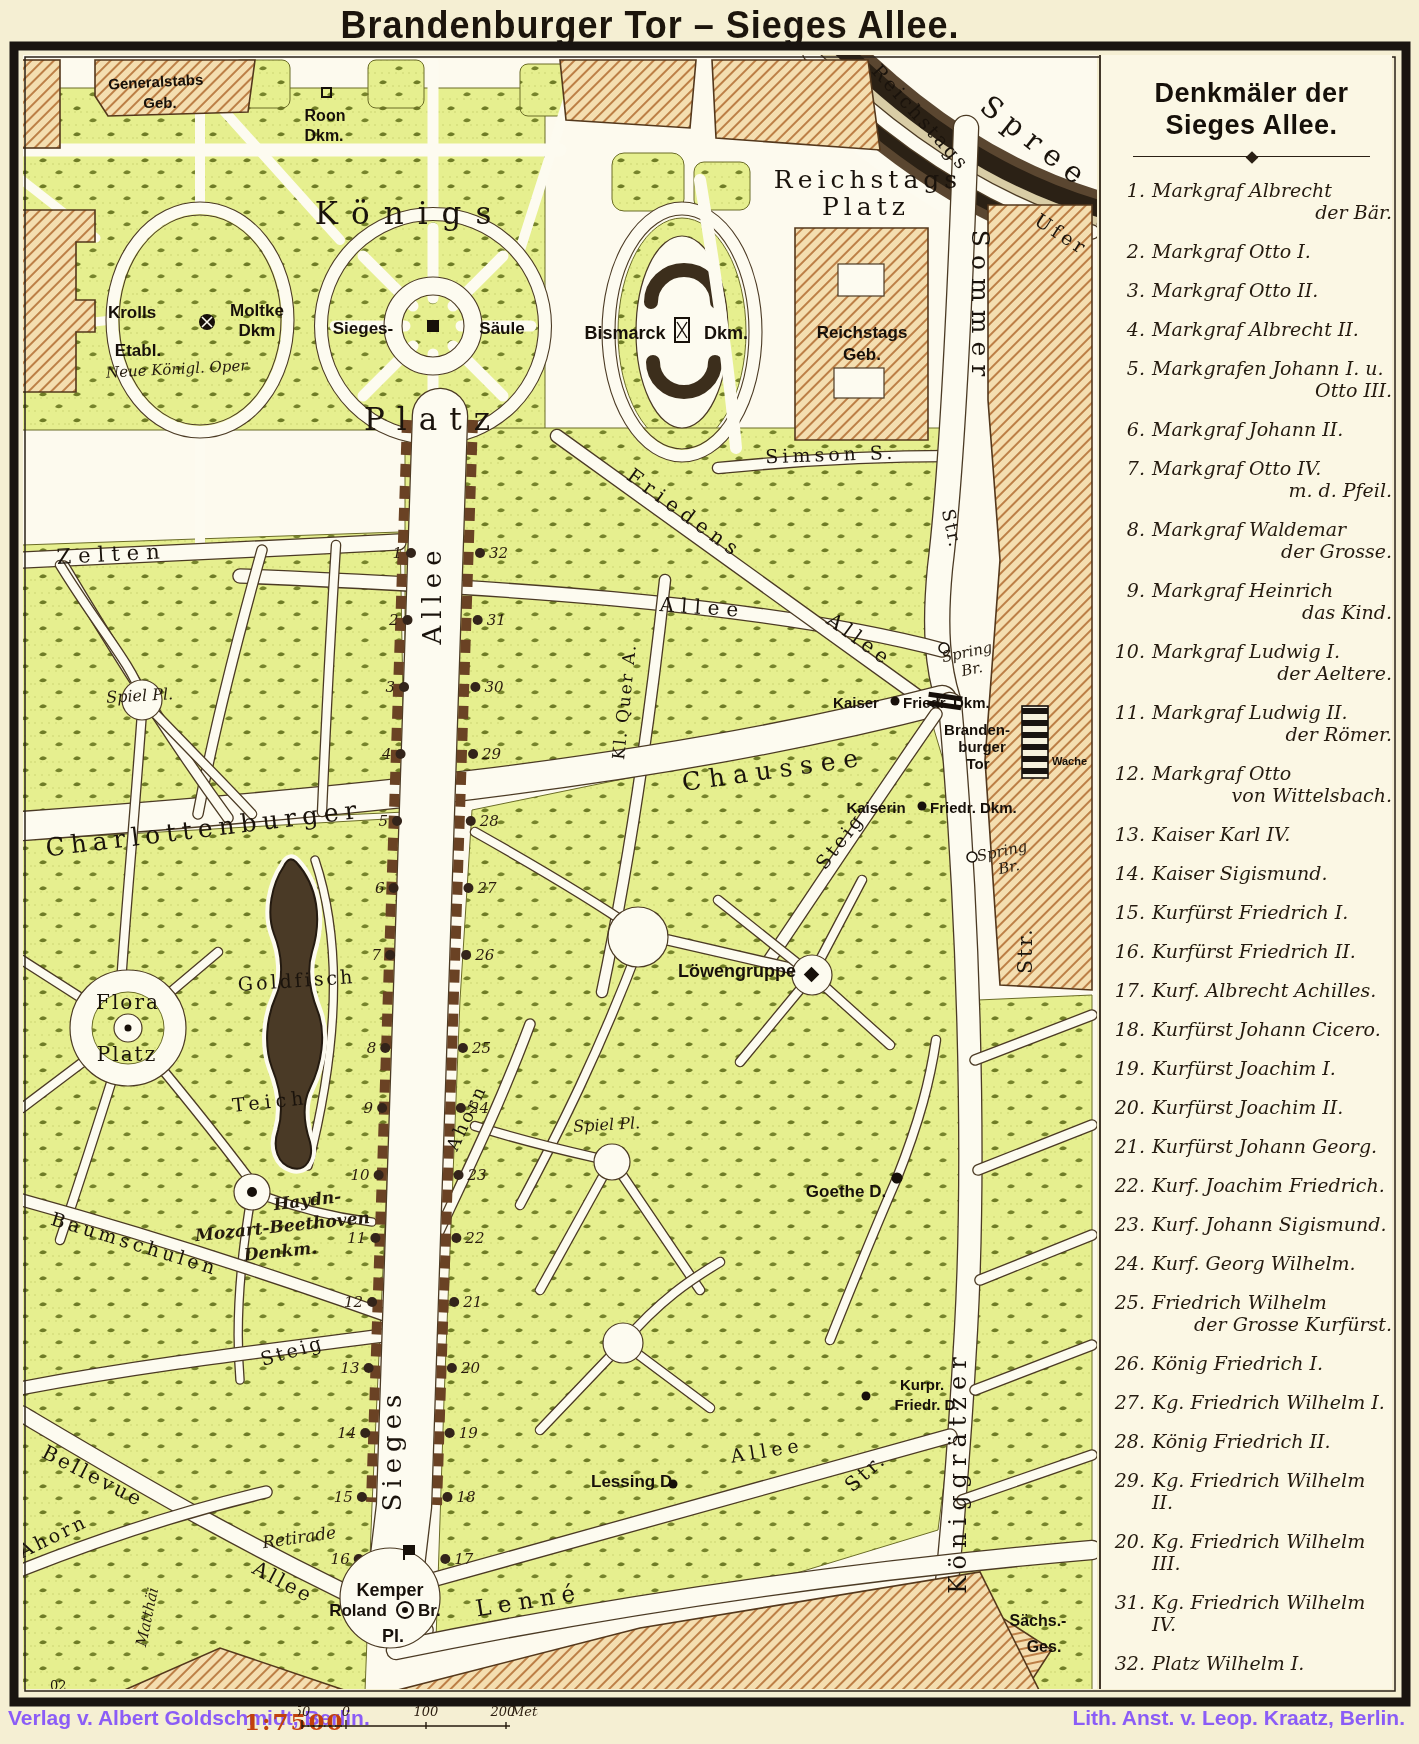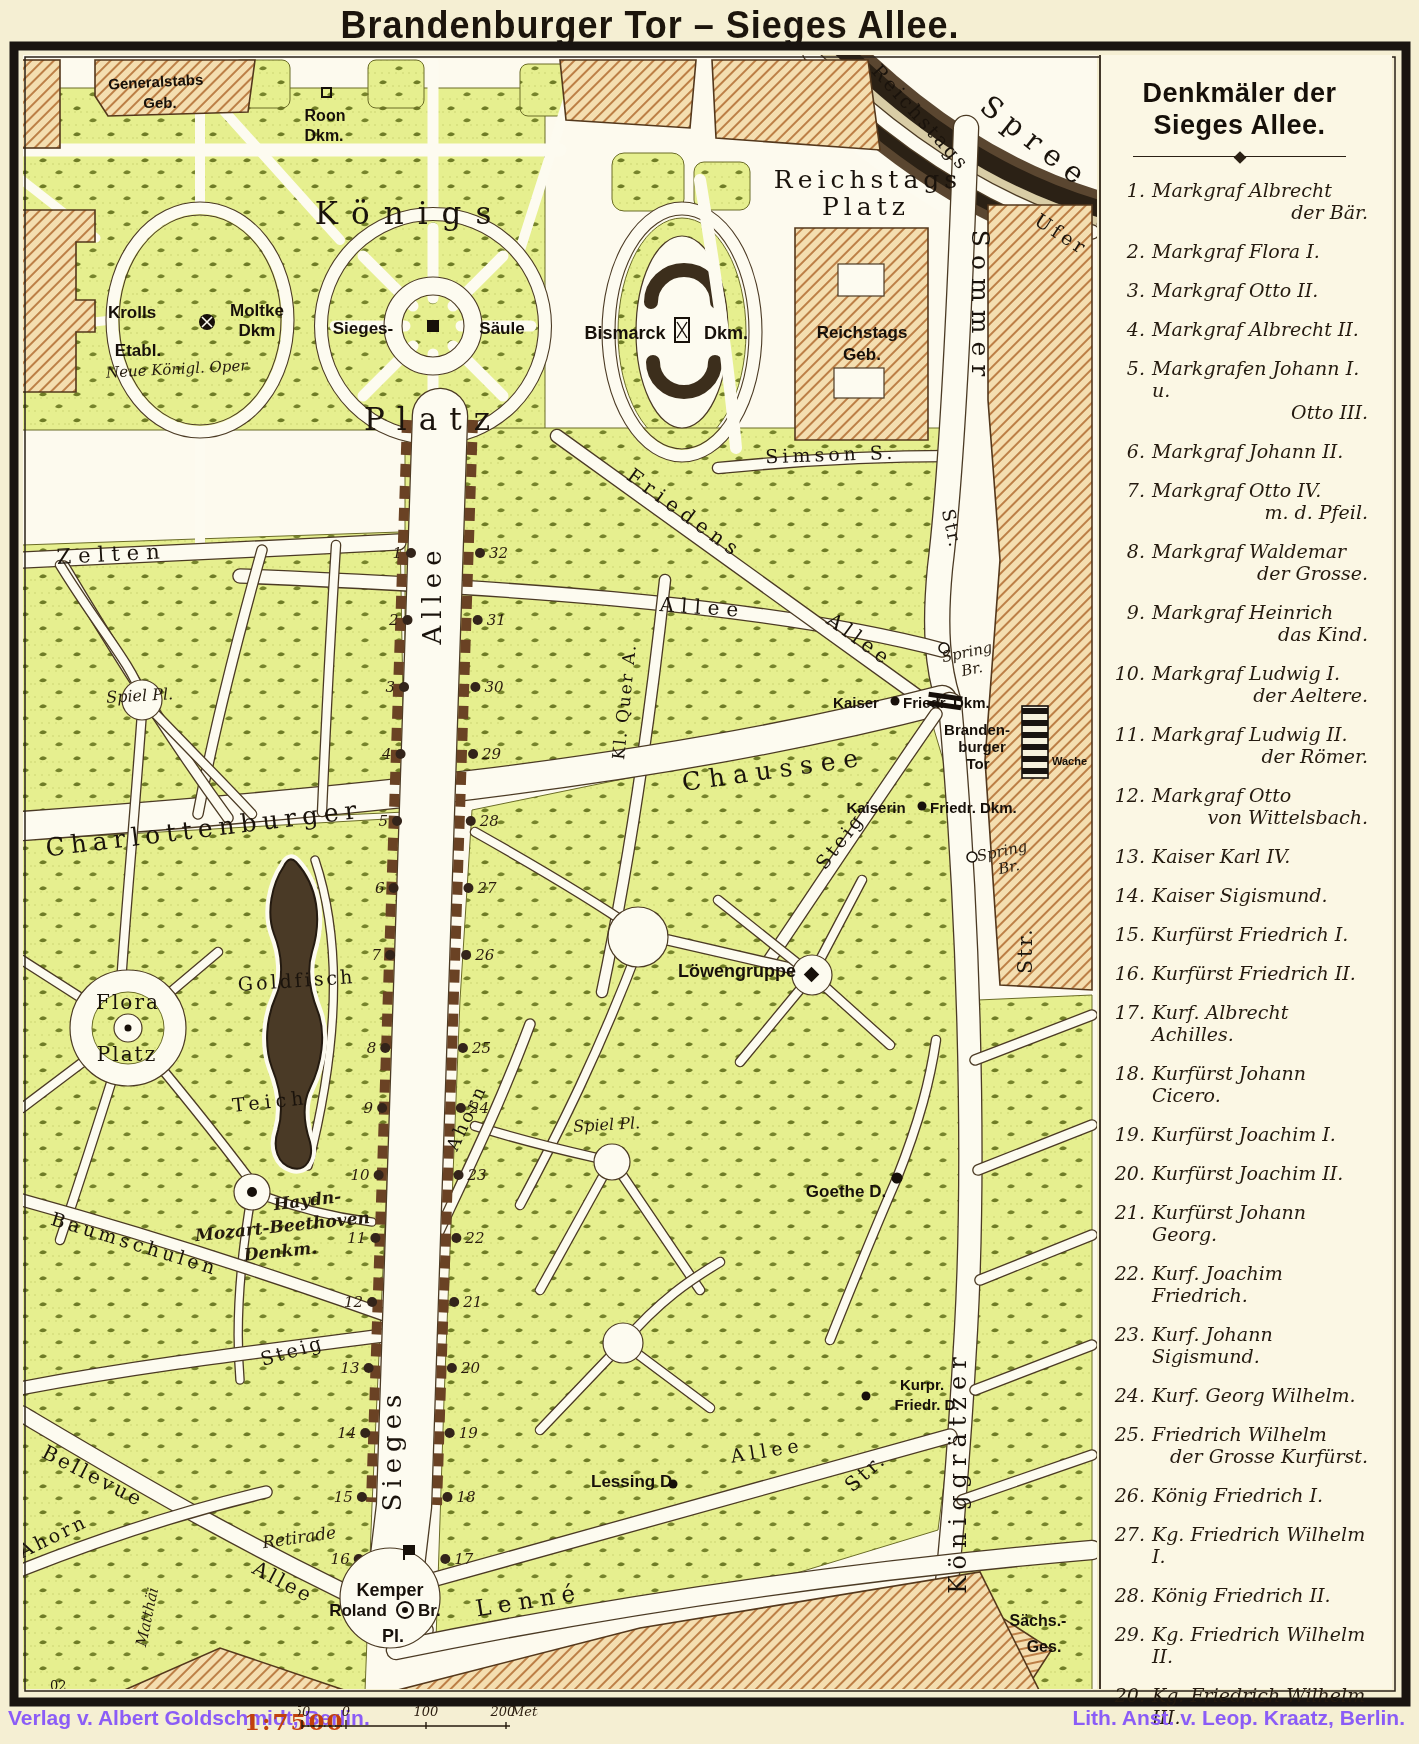--- a/index.html
+++ b/index.html
@@ -20,21 +20,21 @@
   .dr{fill:none;stroke:#4b3a24;stroke-width:1.1}
   .bld{fill:url(#bh);stroke:#54381c;stroke-width:1.6}
   .park{fill:url(#pk);stroke:#6b6c27;stroke-width:1}
   
   .map-title{position:absolute;left:0;top:4px;width:1300px;text-align:center;
      font-family:"Liberation Sans",sans-serif;font-weight:bold;font-size:36px;
      letter-spacing:1px;color:#1c150c;transform:scaleY(1.06)}
   
   #legend{position:absolute;left:1099px;top:55px;width:293px;height:1634px;
      background:#fbf7e4;border-left:2px solid #43382a;box-sizing:border-box;
-     padding:22px 24px 0 10px}
+     padding:22px 0 0 10px}
   .leg-title{font-family:"Liberation Sans",sans-serif;font-weight:bold;
      font-size:27px;line-height:32px;text-align:center;color:#16100a;letter-spacing:.5px}
   .leg-rule{position:relative;height:16px;margin:8px 22px 14px 22px}
   .leg-rule:before{content:"";position:absolute;left:0;right:0;top:7px;border-top:1.6px solid #2a2014}
   .leg-rule .orn{position:absolute;left:50%;top:4px;width:9px;height:9px;background:#2a2014;
      transform:translateX(-50%) rotate(45deg)}
   .leg-item{display:flex;font-family:"DejaVu Serif",serif;font-style:italic;
      font-size:19px;line-height:22px;margin-bottom:17px;color:#241a0f}
   .leg-item .n{flex:none;width:34px;text-align:right;margin-right:7px}
   .leg-item .t{flex:1}
@@ -489,21 +489,21 @@
     <div class="leg-rule">
         <span class="orn"></span>
       </div>
     <div id="leg-items">
         <div class="leg-item">
           <span class="n">1.</span>
           <span class="t">Markgraf Albrecht<span class="l2">der Bär.</span></span>
         </div>
         <div class="leg-item">
           <span class="n">2.</span>
-          <span class="t">Markgraf Flora I.</span>
+          <span class="t">Markgraf Otto I.</span>
         </div>
         <div class="leg-item">
           <span class="n">3.</span>
           <span class="t">Markgraf Otto II.</span>
         </div>
         <div class="leg-item">
           <span class="n">4.</span>
           <span class="t">Markgraf Albrecht II.</span>
         </div>
         <div class="leg-item">

